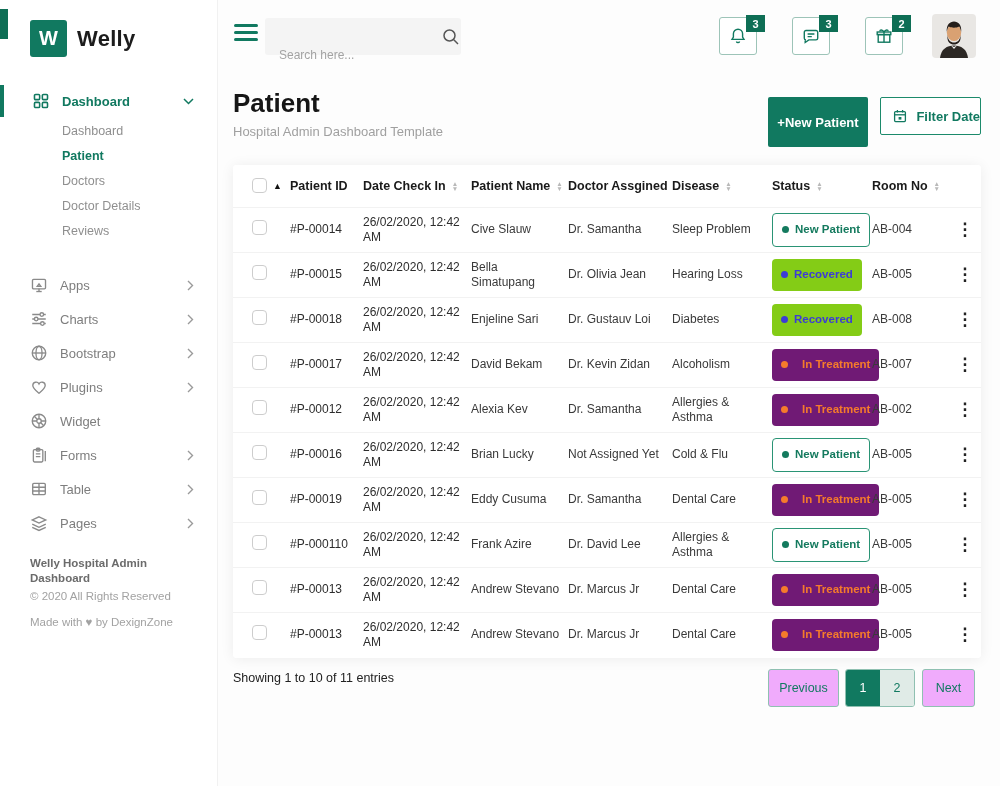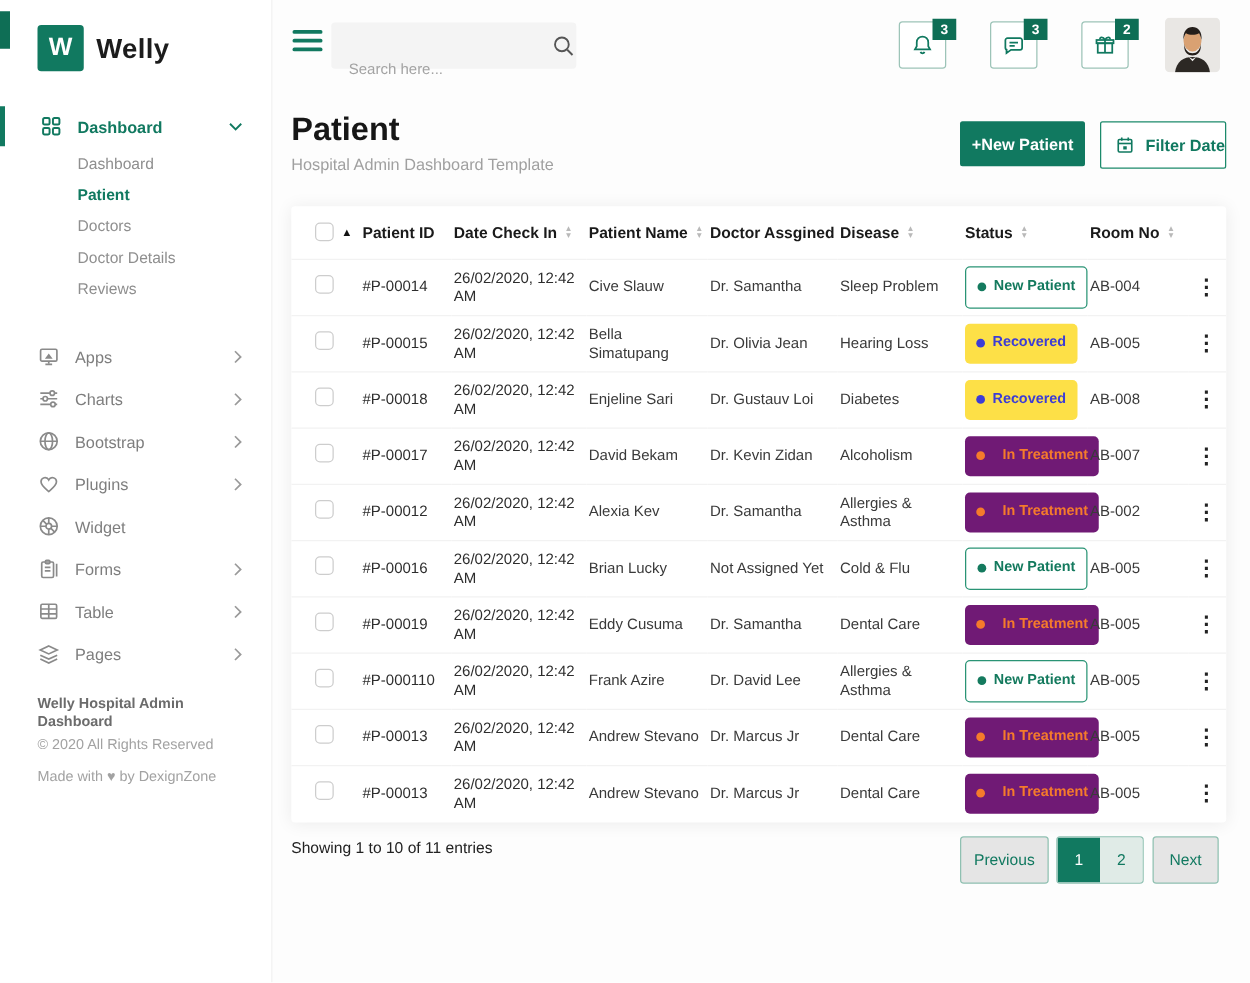--- a/index.html
+++ b/index.html
@@ -46,47 +46,47 @@
   .searchbox .s-ico { margin-right:12px; display:flex; cursor:pointer; }
 
   .icon-box { position:absolute; top:17px; width:38px; height:38px; background:#fff; border:1px solid #9dc4b8; border-radius:3px; display:flex; align-items:center; justify-content:center; cursor:pointer; }
   .icon-box .badge { position:absolute; top:-3px; right:-9px; min-width:19px; height:17px; background:#0e6e55; color:#fff; font-size:11px; font-weight:bold; display:flex; align-items:center; justify-content:center; padding:0 3px; }
   .ib-bell { left:501px; } .ib-chat { left:574px; } .ib-gift { left:647px; }
   .avatar { position:absolute; left:714px; top:14px; width:44px; height:44px; border-radius:4px; overflow:hidden; cursor:pointer; }
 
   .page-title { position:absolute; left:15px; top:88px; font-size:26px; font-weight:800; color:#161616; }
   .page-subtitle { position:absolute; left:15px; top:124px; font-size:13px; color:#a0a0a0; }
 
-  .btn-new { position:absolute; left:550px; top:97px; width:100px; height:36px; background:#117960; color:#fff; border:none; border-radius:2px; font-size:13px; font-weight:bold; cursor:pointer; font-family:"Liberation Sans", sans-serif; }
+  .btn-new { position:absolute; left:550px; top:97px; width:100px; height:50px; background:#117960; color:#fff; border:none; border-radius:2px; font-size:13px; font-weight:bold; cursor:pointer; font-family:"Liberation Sans", sans-serif; }
   .btn-filter { position:absolute; left:662px; top:97px; width:101px; height:38px; background:#fff; color:#117960; border:1px solid #1c8a6b; border-radius:2px; font-size:13px; font-weight:bold; cursor:pointer; display:flex; align-items:center; justify-content:flex-end; gap:8px; font-family:"Liberation Sans", sans-serif; }
 
   
   .card { position:absolute; left:15px; top:165px; width:748px; height:493px; background:#fff; border-radius:3px; box-shadow:0 1px 14px rgba(0,0,0,0.07); overflow:hidden; }
   table { width:100%; border-collapse:collapse; table-layout:fixed; }
   col.c1{width:55px;} col.c2{width:73px;} col.c3{width:108px;} col.c4{width:97px;} col.c5{width:104px;}
   col.c6{width:100px;} col.c7{width:100px;} col.c8{width:81px;} col.c9{width:30px;}
   thead th { height:42px; text-align:left; font-size:12.5px; font-weight:bold; color:#1a1a1a; vertical-align:middle; padding:0 2px; }
   thead th .h-flex { display:flex; align-items:center; gap:6px; }
   .sort { display:flex; flex-direction:column; line-height:5px; font-size:6.5px; color:#b9b9b9; cursor:pointer; }
   .sort-asc { font-size:9px; color:#111; cursor:pointer; }
   tbody td { height:45px; border-top:1px solid #f2f2f2; font-size:12px; color:#3a3a3a; vertical-align:middle; padding:4px 4px 4px 2px; line-height:15px; }
   td.td-check, th.th-check { padding-left:19px; }
   td.c-id, td.c-date { color:#2d2d2d; font-weight:500; }
   .checkbox { width:15px; height:15px; border:1px solid #cdcdcd; border-radius:4px; background:#fff; cursor:pointer; }
   .kebab { font-size:17px; font-weight:bold; color:#222; cursor:pointer; text-align:center; display:block; width:100%; letter-spacing:0; }
 
   .badge-st { display:inline-flex; align-items:center; gap:6px; height:24px; padding:16px 9px; border-radius:4px; font-size:11.5px; font-weight:bold; white-space:nowrap; }
   .badge-st .dot { width:7px; height:7px; border-radius:50%; }
   .b-new { background:#fff; border:1px solid #2a9475; color:#147a5e; } .b-new .dot { background:#147a5e; }
-  .b-recovered { background:#fde047; color:#3c3cd6; } .b-recovered .dot { background:#3c3cd6; }
+  .b-recovered { background:#84cc16; color:#3c3cd6; } .b-recovered .dot { background:#3c3cd6; }
   .b-treatment { background:#701a75; color:#f57b2b;gap:14px; } .b-treatment .dot { background:#f57b2b; }
 
   
   .pg-summary { position:absolute; left:15px; top:671px; font-size:12.5px; color:#222; }
-  .pg-btn { position:absolute; top:669px; height:38px; background:#e5e5e5; border:1px solid #8fc0b1; border-radius:3px; color:#117960; font-size:12.5px; display:flex; align-items:center; justify-content:center; cursor:pointer; font-family:"Liberation Sans", sans-serif; }
+  .pg-btn { position:absolute; top:669px; height:38px; background:#f0abfc; border:1px solid #8fc0b1; border-radius:3px; color:#117960; font-size:12.5px; display:flex; align-items:center; justify-content:center; cursor:pointer; font-family:"Liberation Sans", sans-serif; }
   .pg-prev { left:550px; width:71px; }
   .pg-next { left:704px; width:53px; }
   .pg-pages { position:absolute; left:627px; top:669px; width:70px; height:38px; border:1px solid #8fc0b1; border-radius:3px; overflow:hidden; display:flex; }
   .pg-page { width:35px; height:100%; display:flex; align-items:center; justify-content:center; font-size:12.5px; cursor:pointer; }
   .pg-page.active { background:#117960; color:#fff; }
   .pg-page.inactive { background:#e0ebe7; color:#117960; }
 
   svg { display:block; }
 </style>
 </head>

